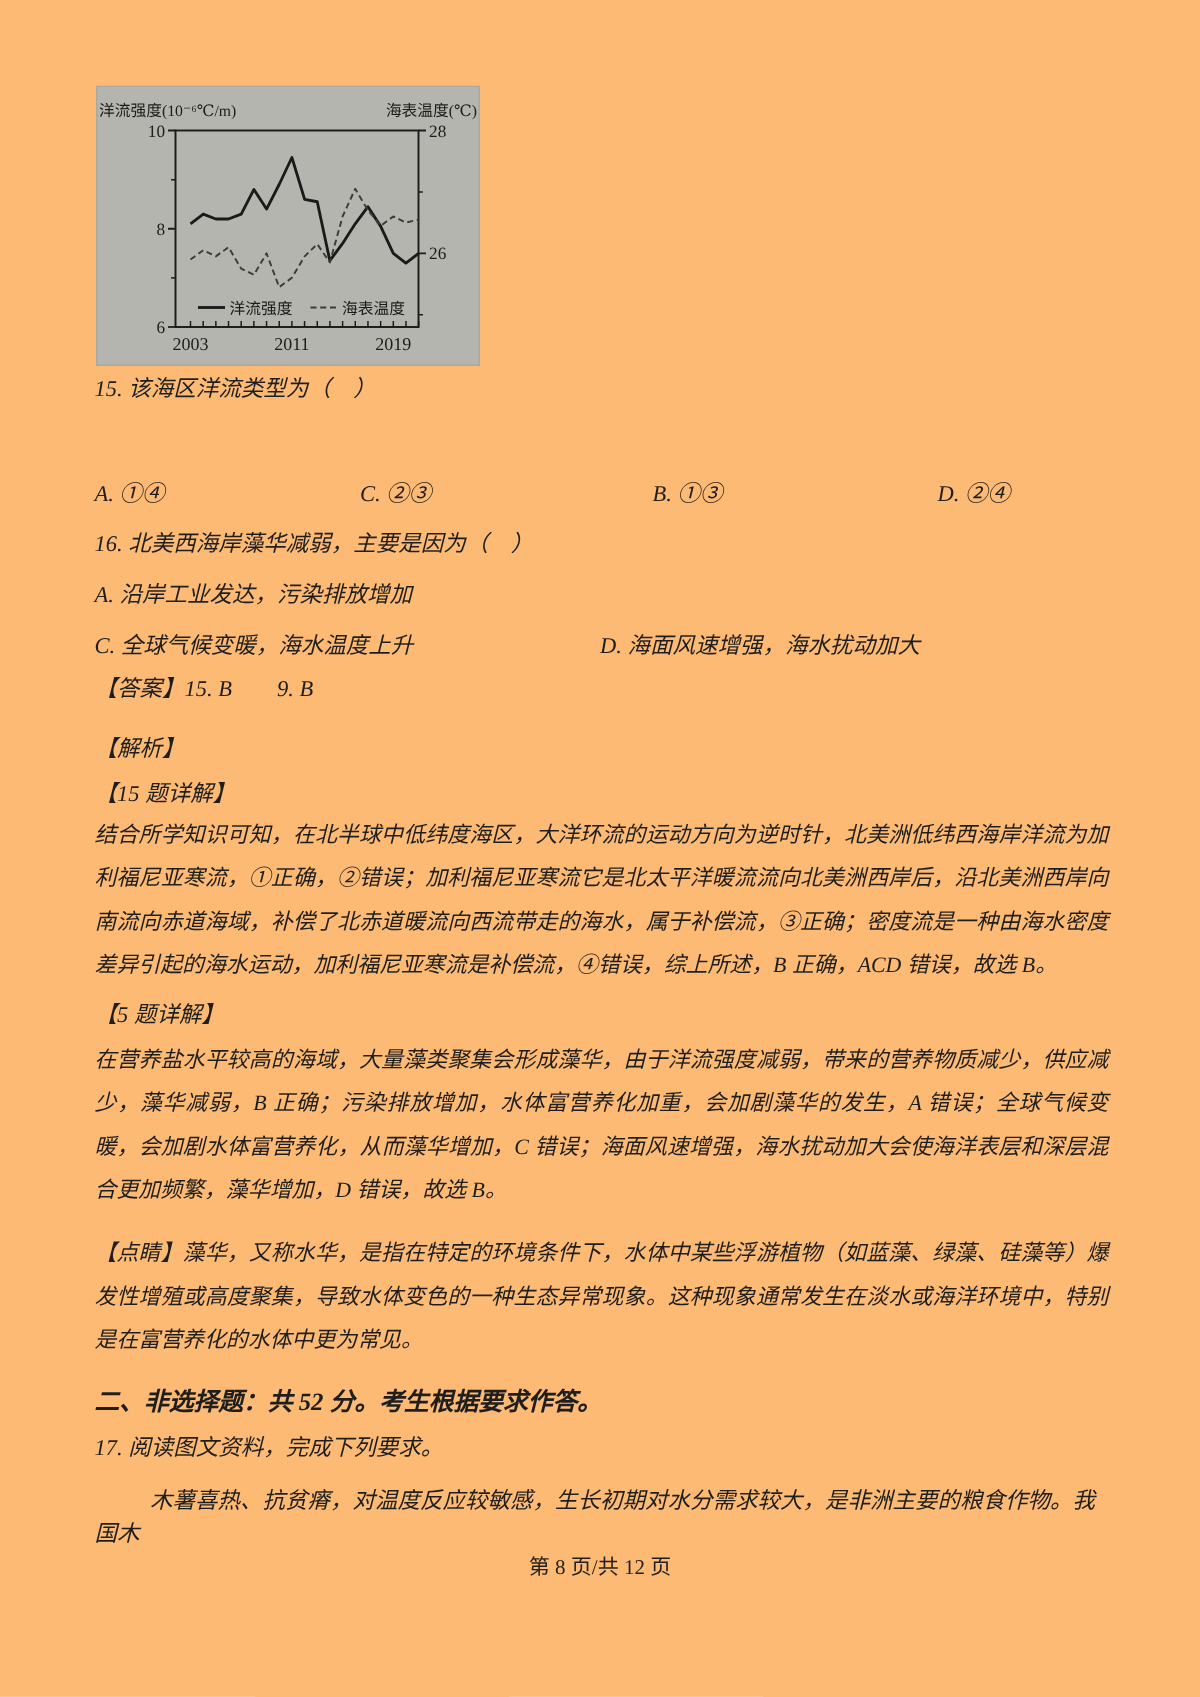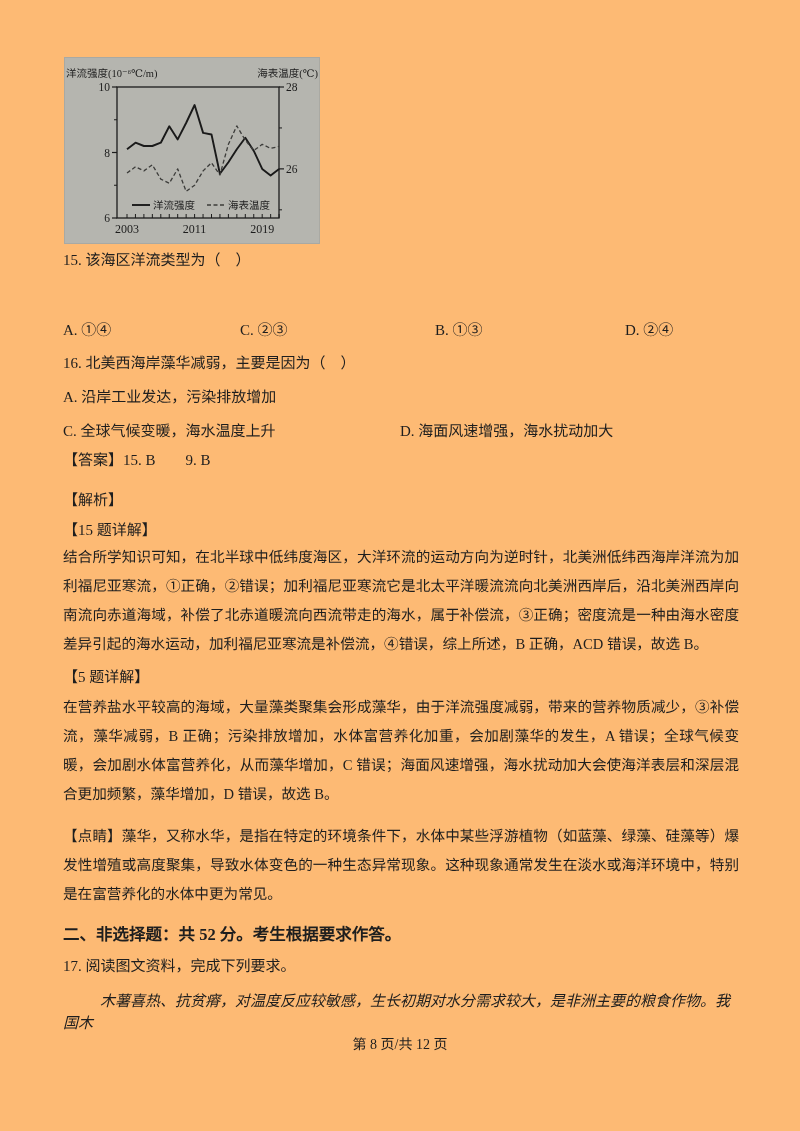--- a/index.html
+++ b/index.html
@@ -8,21 +8,21 @@
     background:#e8e8e6;
   }
   .page{
     position:relative;
     width:800px;height:1131px;
     margin:0 auto;
     background:#fdba74;
     color:#1e1e1e;
     overflow:hidden;
   }
-  .abs{position:absolute;left:63px;width:676px;}
+  .abs{position:absolute;left:63px;width:676px;font-style:italic;}
   .line{font-size:15px;line-height:20px;white-space:pre-wrap;}
   .para{font-size:14.6px;line-height:29px;text-align:justify;}
   .chart-block{
     position:absolute;left:64px;top:57px;
     width:256px;height:187px;
     background:#b5b5af;
     box-shadow:0 0 0 1px #a9a9a3 inset;
   }
   .chart-block svg{display:block;}
   .chart-block text{
@@ -110,21 +110,21 @@
     <span>C. 全球气候变暖，海水温度上升</span>
     <span>D. 海面风速增强，海水扰动加大</span>
   </div>
 
   <div class="abs line" style="top:450px;">【答案】15. B　　9. B</div>
 
   <div class="abs line" style="top:490px;">【解析】</div>
   <div class="abs line" style="top:520px;">【15 题详解】</div>
   <div class="abs para" style="top:543px;">结合所学知识可知，在北半球中低纬度海区，大洋环流的运动方向为逆时针，北美洲低纬西海岸洋流为加利福尼亚寒流，①正确，②错误；加利福尼亚寒流它是北太平洋暖流流向北美洲西岸后，沿北美洲西岸向南流向赤道海域，补偿了北赤道暖流向西流带走的海水，属于补偿流，③正确；密度流是一种由海水密度差异引起的海水运动，加利福尼亚寒流是补偿流，④错误，综上所述，B 正确，ACD 错误，故选 B。</div>
   <div class="abs line" style="top:667px;">【5 题详解】</div>
-  <div class="abs para" style="top:693px;">在营养盐水平较高的海域，大量藻类聚集会形成藻华，由于洋流强度减弱，带来的营养物质减少，③补偿流，藻华减弱，B 正确；污染排放增加，水体富营养化加重，会加剧藻华的发生，A 错误；全球气候变暖，会加剧水体富营养化，从而藻华增加，C 错误；海面风速增强，海水扰动加大会使海洋表层和深层混合更加频繁，藻华增加，D 错误，故选 B。</div>
+  <div class="abs para" style="top:693px;">在营养盐水平较高的海域，大量藻类聚集会形成藻华，由于洋流强度减弱，带来的营养物质减少，供应减少，藻华减弱，B 正确；污染排放增加，水体富营养化加重，会加剧藻华的发生，A 错误；全球气候变暖，会加剧水体富营养化，从而藻华增加，C 错误；海面风速增强，海水扰动加大会使海洋表层和深层混合更加频繁，藻华增加，D 错误，故选 B。</div>
   <div class="abs para" style="top:822px;">【点睛】藻华，又称水华，是指在特定的环境条件下，水体中某些浮游植物（如蓝藻、绿藻、硅藻等）爆发性增殖或高度聚集，导致水体变色的一种生态异常现象。这种现象通常发生在淡水或海洋环境中，特别是在富营养化的水体中更为常见。</div>
 
   <div class="abs sec-heading" style="top:924px;">二、非选择题：共 52 分。考生根据要求作答。</div>
   <div class="abs line" style="top:956px;">17. 阅读图文资料，完成下列要求。</div>
   <div class="abs kai" style="top:990px;">木薯喜热、抗贫瘠，对温度反应较敏感，生长初期对水分需求较大，是非洲主要的粮食作物。我国木</div>
 
   <div class="footer" style="top:1033px;">第 8 页/共 12 页</div>
 </div>
 
 </body></html>

